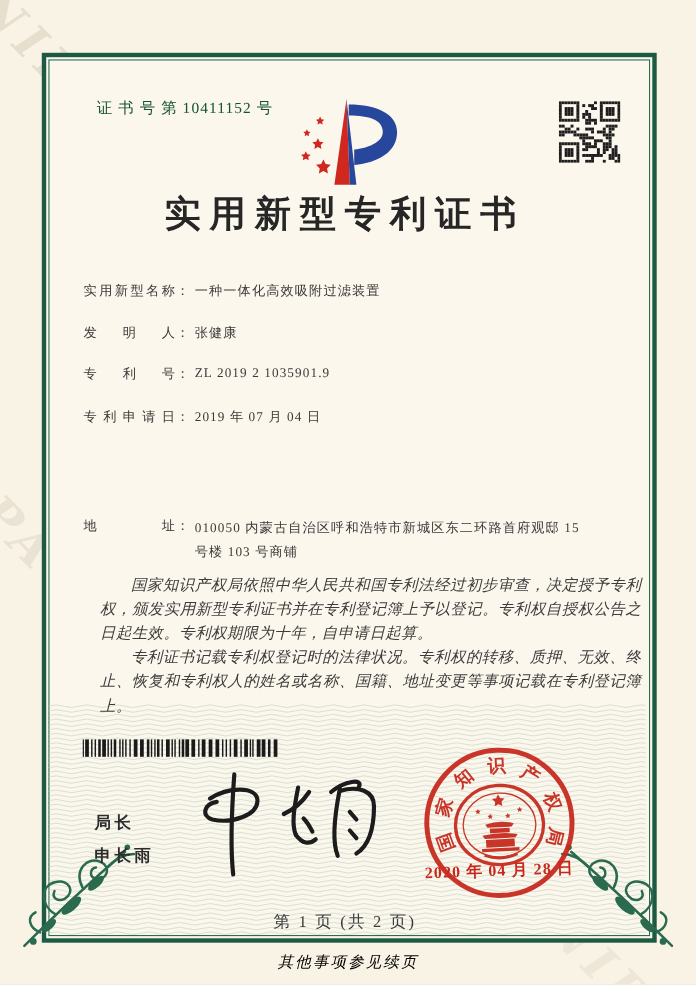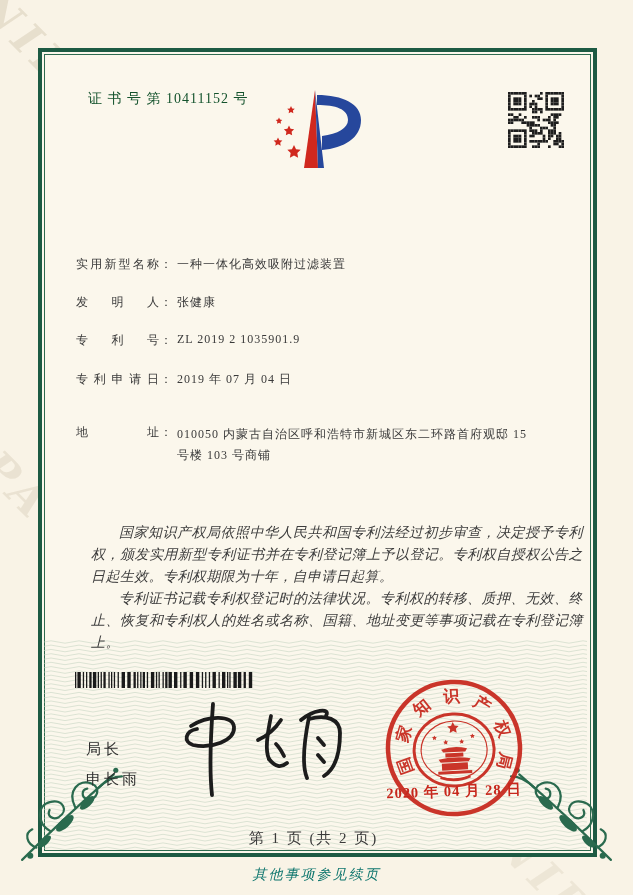--- a/index.html
+++ b/index.html
@@ -28,32 +28,32 @@
   .addr-val{width:362px;line-height:21px;}
   .frow2{position:absolute;left:346px;top:0;}
   
   .body-text{position:absolute;left:74px;top:522px;width:492px;font-size:14px;line-height:22px;
              font-style:italic;letter-spacing:0.4px;text-align:justify;color:#3c3c3c;margin-left:17px;}
   .body-text p{margin:0;text-indent:2em;}
   
   .barcode{position:absolute;left:75px;top:672px;z-index:3;}
   
   .sig-labels{position:absolute;left:86px;top:734px;font-family:"Liberation Sans","DejaVu Sans",sans-serif;
-              font-size:15px;letter-spacing:3px;color:#2c2c2c;line-height:30px;z-index:4;}
+              font-size:15px;letter-spacing:3px;color:#2c2c2c;line-height:30px;z-index:4;font-weight:bold;}
   .sig-svg{position:absolute;left:163px;top:696px;z-index:4;}
   
   .seal{position:absolute;left:372px;top:666px;width:164px;height:164px;z-index:4;
         transform:rotate(-3deg);opacity:0.93;}
   .seal-date{position:absolute;left:374px;top:782px;width:160px;text-align:center;z-index:5;
              font-size:14.5px;font-weight:bold;color:#c7271c;letter-spacing:1px;transform:rotate(-2deg);}
   
   .page-info{position:absolute;left:38px;top:829px;width:551px;text-align:center;
              font-size:15px;letter-spacing:2px;color:#3a3a3a;z-index:3;}
   .note{position:absolute;left:0;top:866px;width:633px;text-align:center;font-size:14px;
-        font-style:italic;letter-spacing:2px;color:#0f766e;z-index:3;}
+        font-style:italic;letter-spacing:2px;color:#000000;z-index:3;}
   .waves{position:absolute;left:44px;top:640px;z-index:2;}
   .orn{position:absolute;z-index:2;}
   .orn.left{left:16px;top:754px;}
   .orn.right{left:505px;top:754px;transform:scaleX(-1);}
 </style>
 </head>
 <body>
 
 <div class="page">
 
@@ -381,38 +381,39 @@
         <rect x="13.33" y="53.33" width="2.67" height="2.67" fill="#1e1e1e"></rect>
         <rect x="16.00" y="37.33" width="2.67" height="2.67" fill="#1e1e1e"></rect>
         <rect x="16.00" y="40.00" width="2.67" height="2.67" fill="#1e1e1e"></rect>
         <rect x="16.00" y="42.67" width="2.67" height="2.67" fill="#1e1e1e"></rect>
         <rect x="16.00" y="45.33" width="2.67" height="2.67" fill="#1e1e1e"></rect>
         <rect x="16.00" y="48.00" width="2.67" height="2.67" fill="#1e1e1e"></rect>
         <rect x="16.00" y="50.67" width="2.67" height="2.67" fill="#1e1e1e"></rect>
         <rect x="16.00" y="53.33" width="2.67" height="2.67" fill="#1e1e1e"></rect>
       </svg>
 
+    <div class="title">实用新型专利证书</div>
 
     <div class="frow" style="top:256px">
       <span class="flabel">实用新型名称</span><span class="fcolon">：</span>
       <span class="fval">一种一体化高效吸附过滤装置</span>
     </div>
     <div class="frow" style="top:294px">
       <span class="flabel">发明人</span><span class="fcolon">：</span>
       <span class="fval">张健康</span>
     </div>
     <div class="frow" style="top:332px">
       <span class="flabel">专利号</span><span class="fcolon">：</span>
       <span class="fval">ZL 2019 2 1035901.9</span>
     </div>
     <div class="frow" style="top:371px">
       <span class="flabel">专利申请日</span><span class="fcolon">：</span>
       <span class="fval">2019 年 07 月 04 日</span>
     </div>
-    <div class="frow" style="top:424px">
+    <div class="frow" style="top:470px">
       <span class="flabel">地址</span><span class="fcolon">：</span>
       <span class="fval addr-val">010050  内蒙古自治区呼和浩特市新城区东二环路首府观邸 15 号楼 103 号商铺</span>
     </div>
 
     <div class="body-text">
       <p>国家知识产权局依照中华人民共和国专利法经过初步审查，决定授予专利权，颁发实用新型专利证书并在专利登记簿上予以登记。专利权自授权公告之日起生效。专利权期限为十年，自申请日起算。</p>
       <p>专利证书记载专利权登记时的法律状况。专利权的转移、质押、无效、终止、恢复和专利权人的姓名或名称、国籍、地址变更等事项记载在专利登记簿上。</p>
     </div>
 
     <svg class="barcode" id="barcode" width="180" height="17">

